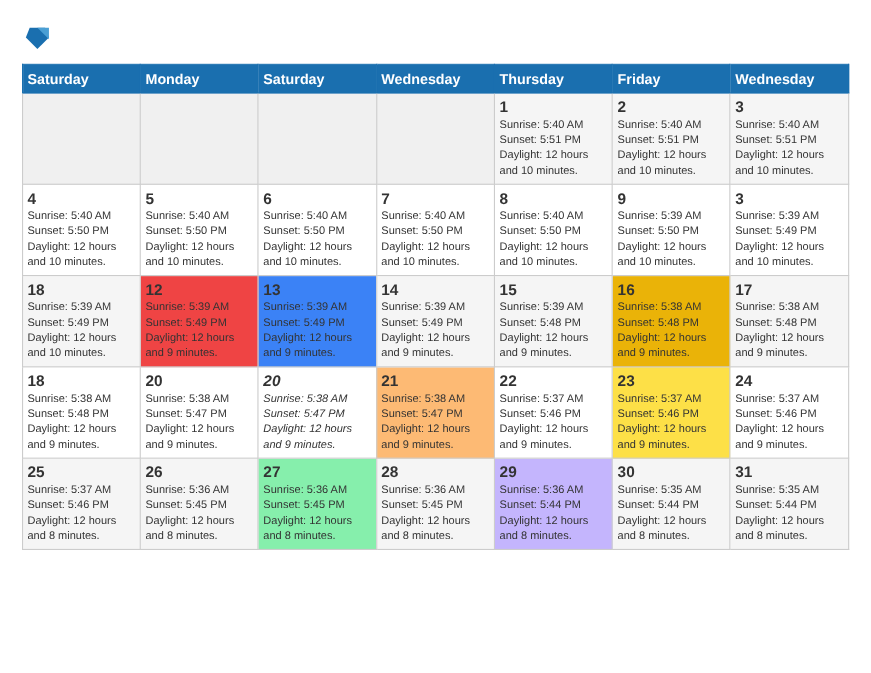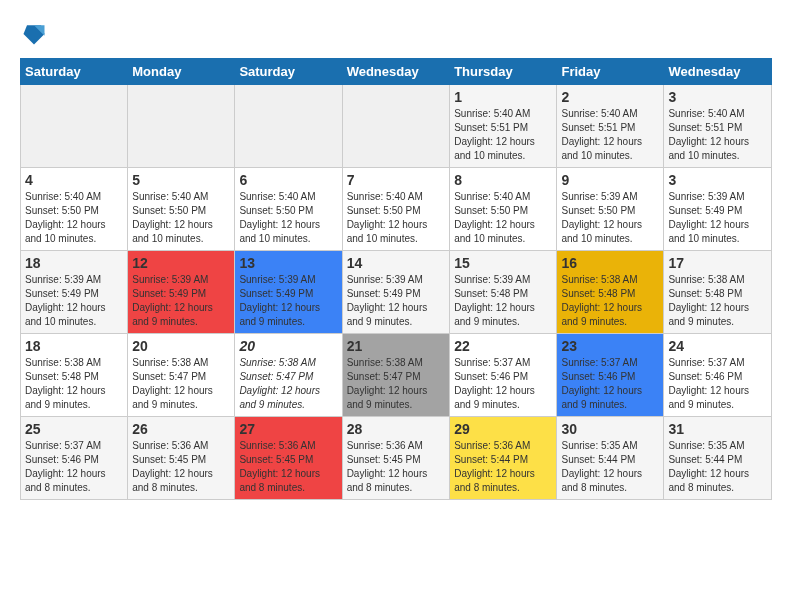--- a/index.html
+++ b/index.html
@@ -248,35 +248,35 @@
 Daylight: 12 hours
 and 9 minutes.</div>
         </td>
         <td style="background: rgb(255, 255, 255); font-style: italic;">
           <span class="day-num">20</span>
           <div class="day-info" style="white-space: pre-line;">Sunrise: 5:38 AM
 Sunset: 5:47 PM
 Daylight: 12 hours
 and 9 minutes.</div>
         </td>
-        <td style="background: #a3a3a3;">
+        <td style="background: #fdba74;">
           <span class="day-num">21</span>
           <div class="day-info" style="white-space: pre-line;">Sunrise: 5:38 AM
 Sunset: 5:47 PM
 Daylight: 12 hours
 and 9 minutes.</div>
         </td>
         <td style="background: rgb(255, 255, 255);">
           <span class="day-num">22</span>
           <div class="day-info" style="white-space: pre-line;">Sunrise: 5:37 AM
 Sunset: 5:46 PM
 Daylight: 12 hours
 and 9 minutes.</div>
         </td>
-        <td style="background: #3b82f6;">
+        <td style="background: #fde047;">
           <span class="day-num">23</span>
           <div class="day-info" style="white-space: pre-line;">Sunrise: 5:37 AM
 Sunset: 5:46 PM
 Daylight: 12 hours
 and 9 minutes.</div>
         </td>
         <td style="background: rgb(255, 255, 255); margin-top: 44px;">
           <span class="day-num">24</span>
           <div class="day-info" style="white-space: pre-line;">Sunrise: 5:37 AM
 Sunset: 5:46 PM
@@ -292,35 +292,35 @@
 Daylight: 12 hours
 and 8 minutes.</div>
         </td>
         <td style="background: rgb(245, 245, 245);">
           <span class="day-num">26</span>
           <div class="day-info" style="white-space: pre-line;">Sunrise: 5:36 AM
 Sunset: 5:45 PM
 Daylight: 12 hours
 and 8 minutes.</div>
         </td>
-        <td style="background: #ef4444;">
+        <td style="background: #86efac;">
           <span class="day-num">27</span>
           <div class="day-info" style="white-space: pre-line;">Sunrise: 5:36 AM
 Sunset: 5:45 PM
 Daylight: 12 hours
 and 8 minutes.</div>
         </td>
         <td style="background: rgb(245, 245, 245);">
           <span class="day-num">28</span>
           <div class="day-info" style="white-space: pre-line;">Sunrise: 5:36 AM
 Sunset: 5:45 PM
 Daylight: 12 hours
 and 8 minutes.</div>
         </td>
-        <td style="background: #fde047;">
+        <td style="background: #c4b5fd;">
           <span class="day-num">29</span>
           <div class="day-info" style="white-space: pre-line;">Sunrise: 5:36 AM
 Sunset: 5:44 PM
 Daylight: 12 hours
 and 8 minutes.</div>
         </td>
         <td style="background: rgb(245, 245, 245);">
           <span class="day-num">30</span>
           <div class="day-info" style="white-space: pre-line;">Sunrise: 5:35 AM
 Sunset: 5:44 PM

